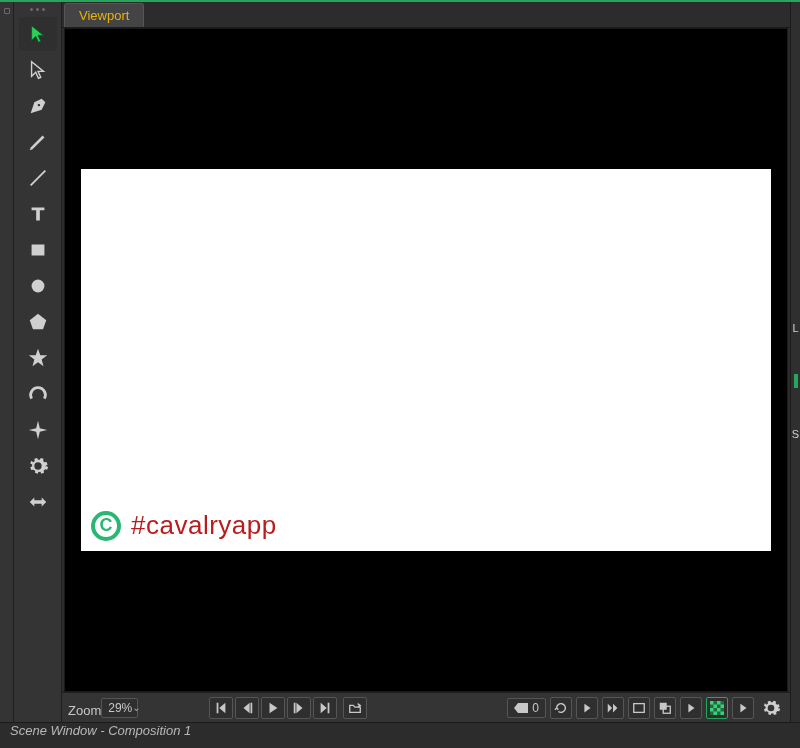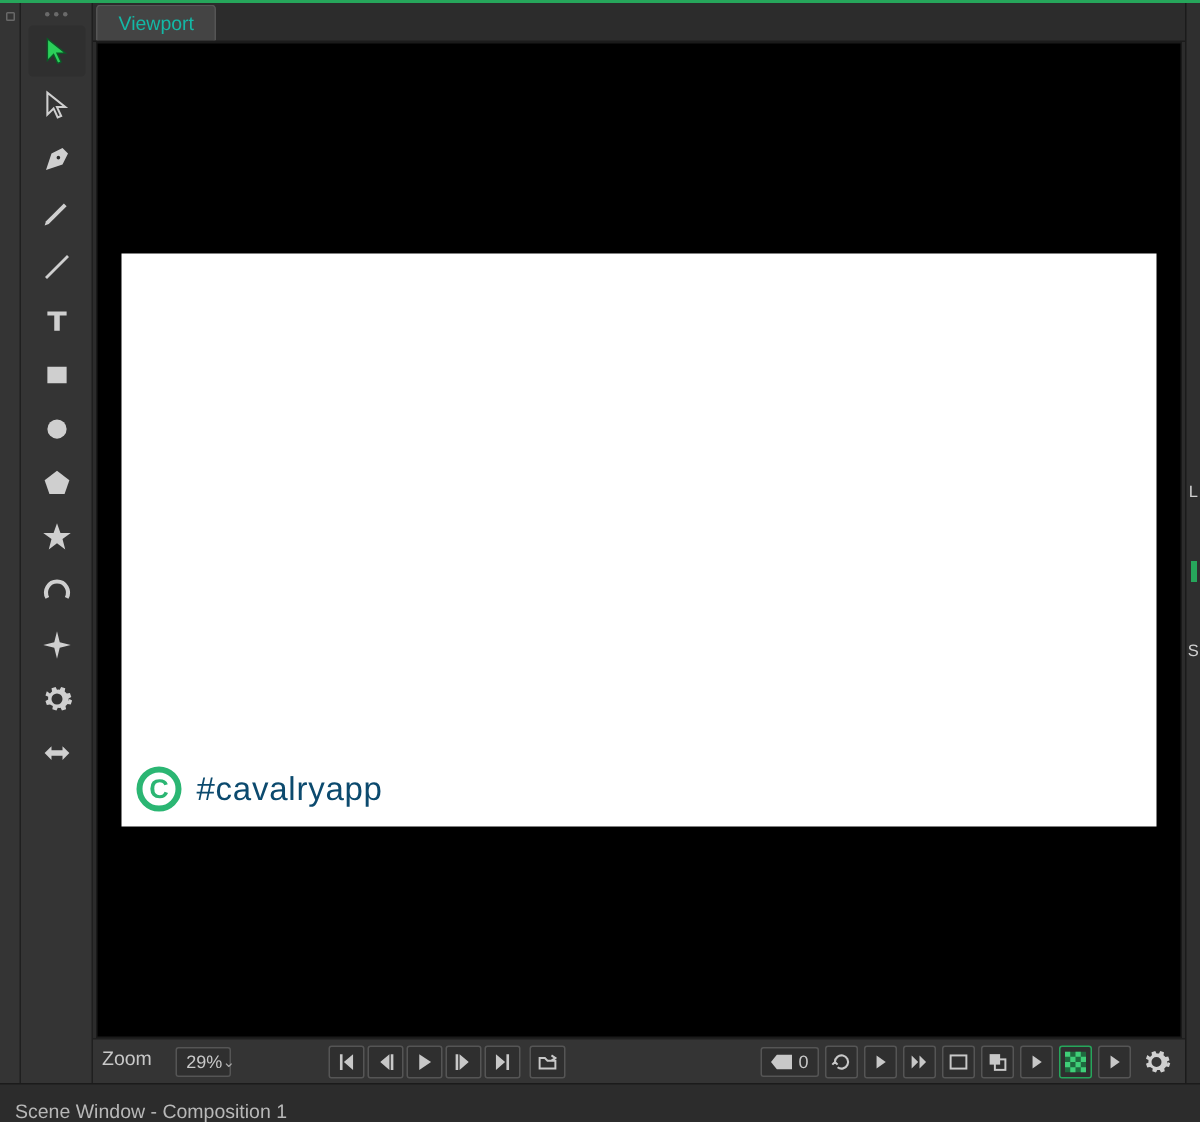--- a/index.html
+++ b/index.html
@@ -24,63 +24,63 @@
     border-radius: 3px; cursor: pointer;
   }
   .tool-btn.active { background: #2f2f2f; }
   .tool-btn svg { width: 22px; height: 22px; }
 
   .center { flex: 1; display: flex; flex-direction: column; background: #2c2c2c; min-width: 0; }
   .tab-bar {
     height: 26px; background: #2c2c2c; display: flex; align-items: flex-end; border-bottom: 1px solid #1b1b1b;
   }
   .tab {
-    background: #444; color: #14b8a6; font-size: 13px; padding: 4px 14px;
+    background: #444; color: #eab308; font-size: 13px; padding: 4px 14px;
     border: 1px solid #555; border-bottom: none; border-top-left-radius:3px;border-top-right-radius:3px;
     margin-left: 2px;
   }
 
   .viewport {
     flex: 1; background: #000; position: relative; margin: 0 2px; border:1px solid #1a1a1a;
   }
   .canvas {
     position: absolute; left: 16px; right: 16px; top: 140px; bottom:140px;
     background: #fff;
   }
   .watermark { position: absolute; left: 10px; bottom: 10px; display:flex; align-items:center; gap:10px;}
   .wm-logo{width:30px;height:30px;border-radius:50%;border:4px solid #2bb673;display:flex;align-items:center;justify-content:center;}
   .wm-logo span{font-weight:700;font-size:18px;color:#2bb673;font-family:Arial,sans-serif;}
-  .wm-text{color:#0c4a6e;font-size:22px;letter-spacing:.5px}
+  .wm-text{color:#b91c1c;font-size:26px;letter-spacing:.5px}
 
   .status {
     height: 30px; background: #343434; display: flex; align-items: center;
     color: #c8c8c8; font-size: 13px; border-top:1px solid #1f1f1f; padding: 0 6px;
   }
-  .zoom-block{display:flex;align-items:flex-start;gap:16px}
+  .zoom-block{display:flex;align-items:flex-end;gap:0}
   .zoom-select{width:37px;height:20px;background:#2f2f2f;border:1px solid #555;display:flex;align-items:center;justify-content:space-between;padding:0 6px;border-radius:2px;font-size:12px;color:#c8c8c8}
   .chev{font-size:10px;color:#aaa}
 
   .transport{margin-left:auto;margin-right:auto;display:flex;align-items:center;gap:2px}
   .tbtn{width:24px;height:22px;background:#2f2f2f;border:1px solid #555;border-radius:2px;display:flex;align-items:center;justify-content:center;cursor:pointer}
   .tbtn svg{width:14px;height:14px;fill:#c8c8c8}
 
   .status-right{display:flex;align-items:center;gap:4px;margin-left:auto}
   .pill{height:20px;background:#2f2f2f;border:1px solid #555;border-radius:2px;display:flex;align-items:center;padding:0 6px;gap:4px;font-size:12px}
   .ibtn{width:22px;height:22px;background:#2f2f2f;border:1px solid #555;border-radius:2px;display:flex;align-items:center;justify-content:center;cursor:pointer}
   .ibtn svg{width:14px;height:14px}
   .iactive{border-color:#26a65b}
   .gear-btn{background:transparent;border:none;cursor:pointer;width:26px;height:26px;display:flex;align-items:center;justify-content:center}
 
   .right-panel{width:10px;background:#2f2f2f;border-left:1px solid #1b1b1b;display:flex;flex-direction:column;color:#ddd;font-size:11px;align-items:center;padding-top:320px;gap:40px}
   .side-letter{color:#d0d0d0}
   .side-green{width:4px;height:14px;background:#26a65b}
 
   .footer {
     height: 26px; background: #2c2c2c; color: #b8b8b8; font-size: 13px;
-    display: flex; align-items: flex-end; padding-left: 10px; border-top:1px solid #1b1b1b;
+    display: flex; align-items: flex-start; padding-left: 10px; border-top:1px solid #1b1b1b;font-style:italic;
   }
 </style>
 </head>
 <body>
 
 <div class="app">
   <div class="green-line"></div>
 
   <div class="main">
     <div class="edge-left">

